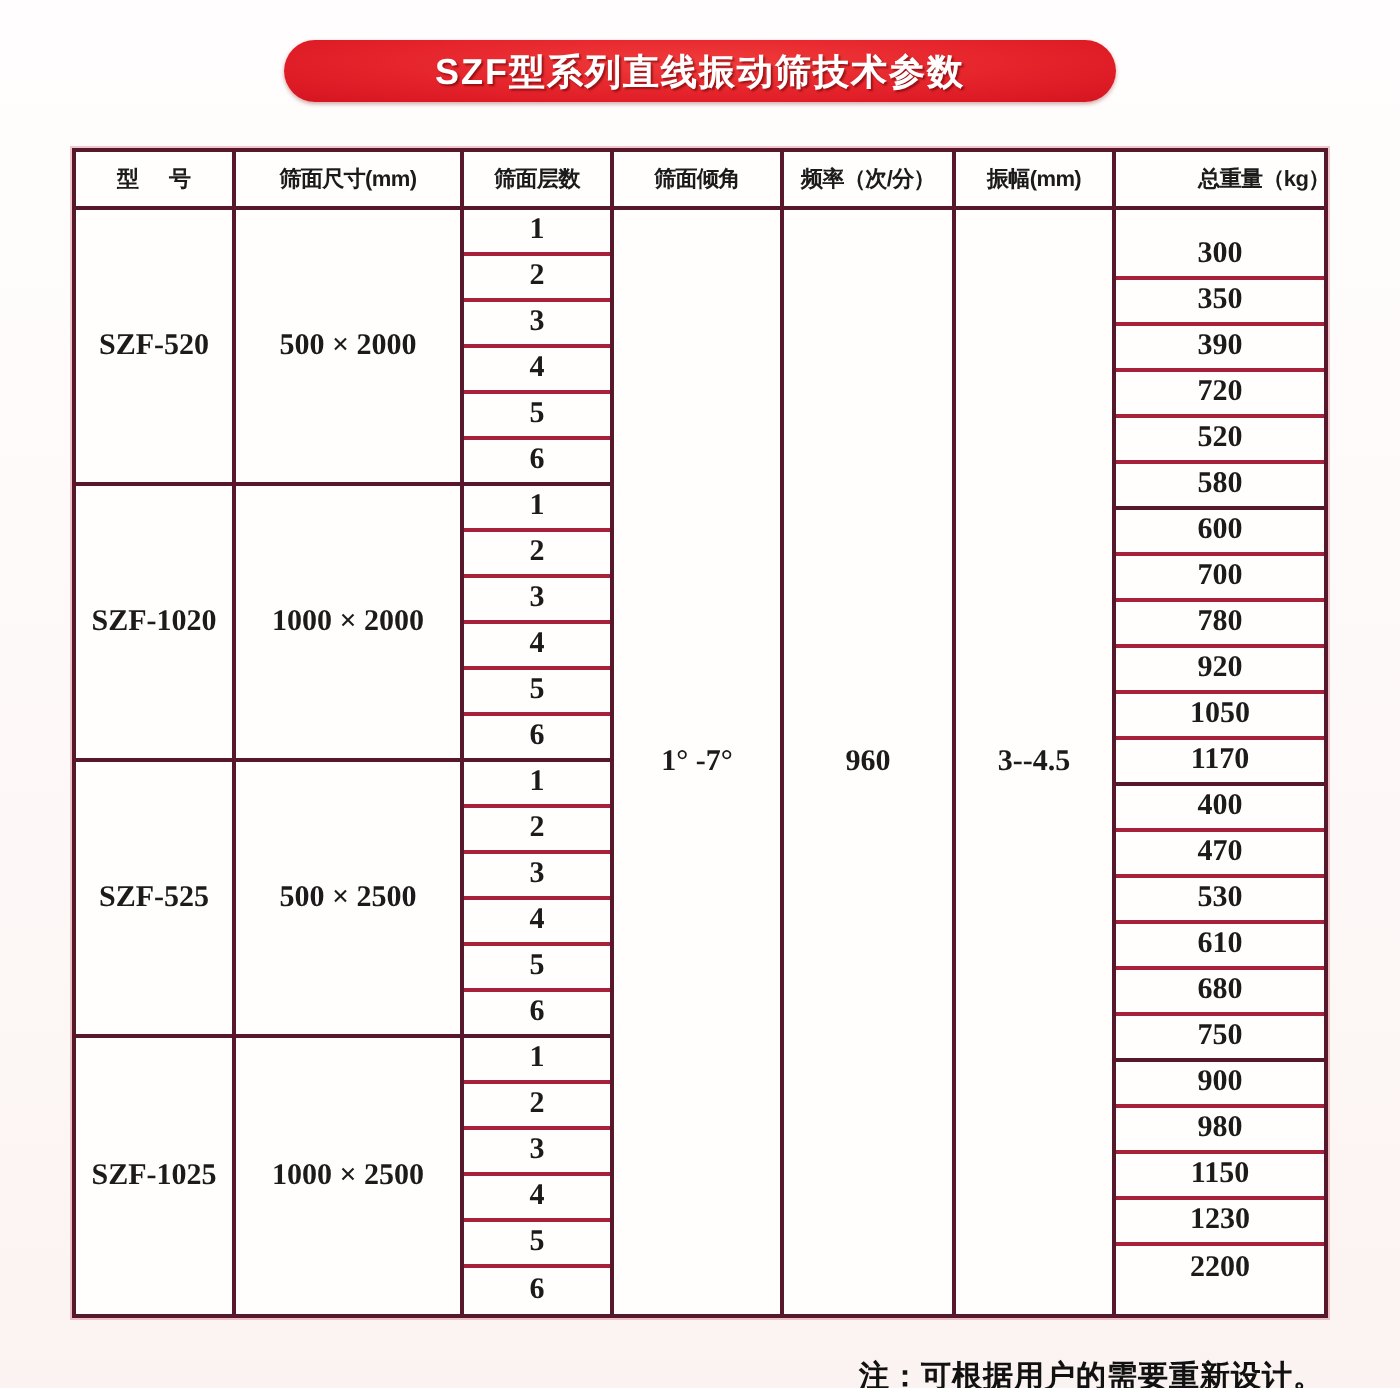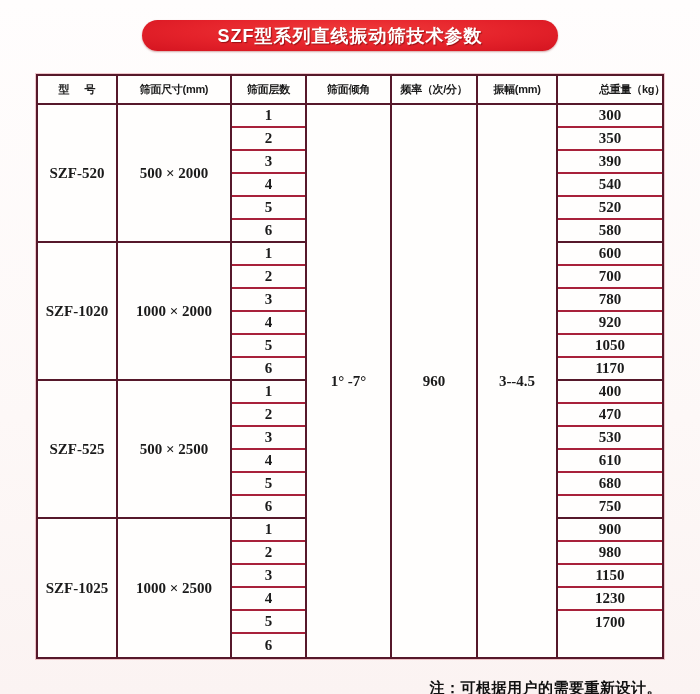--- a/index.html
+++ b/index.html
@@ -47,21 +47,21 @@
     display:flex;align-items:center;justify-content:center;
     font-weight:700;font-size:11px;letter-spacing:-0.3px;
     white-space:nowrap;border-right:2px solid var(--dark);
   }
   .hcell:last-child{border-right:none;padding-left:44px;}
   .w1{width:80px}.w2{width:114px}.w3{width:75px}.w4{width:85px}.w5{width:86px}.w6{width:80px}.w7{width:104px}
   .hcell.w1{letter-spacing:6px;padding-left:6px;}
 
   .tbody{display:flex;height:552px;}
   .bcol{border-right:2px solid var(--dark);}
-  .bcol:last-child{border-right:none;}
+  .bcol:last-child{border-right:none;margin-top:12px;}
 
   .num{font-family:"Liberation Serif","DejaVu Serif",serif;font-weight:700;font-size:15px;color:var(--ink);}
 
   .gcell{
     height:138px;display:flex;align-items:center;justify-content:center;
     border-bottom:2px solid var(--dark);
   }
   .gcell:last-child{border-bottom:none;}
 
   .rcell{
@@ -148,39 +148,39 @@
       <div class="bcol w5">
         <div class="mcell num">960</div>
       </div>
       <div class="bcol w6">
         <div class="mcell num">3--4.5</div>
       </div>
       <div class="bcol w7">
           <div class="rcell num">300</div>
           <div class="rcell num">350</div>
           <div class="rcell num">390</div>
-          <div class="rcell num">540</div>
+          <div class="rcell num">720</div>
           <div class="rcell num">520</div>
           <div class="rcell num gend">580</div>
           <div class="rcell num">600</div>
           <div class="rcell num">700</div>
           <div class="rcell num">780</div>
           <div class="rcell num">920</div>
           <div class="rcell num">1050</div>
           <div class="rcell num gend">1170</div>
           <div class="rcell num">400</div>
           <div class="rcell num">470</div>
           <div class="rcell num">530</div>
           <div class="rcell num">610</div>
           <div class="rcell num">680</div>
           <div class="rcell num gend">750</div>
           <div class="rcell num">900</div>
           <div class="rcell num">980</div>
           <div class="rcell num">1150</div>
           <div class="rcell num">1230</div>
-          <div class="rcell num last">1700</div>
+          <div class="rcell num last">2200</div>
         </div>
     </div>
   </div>
 
   <div class="note">注：可根据用户的需要重新设计。</div>
 
 </div>
 
 </body></html>

